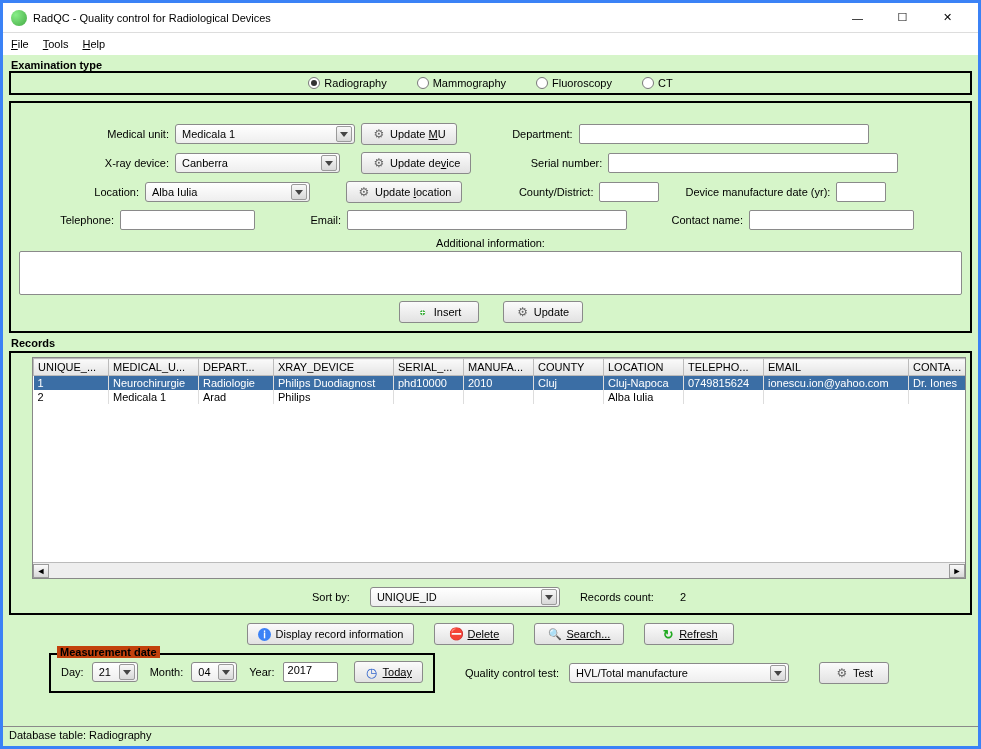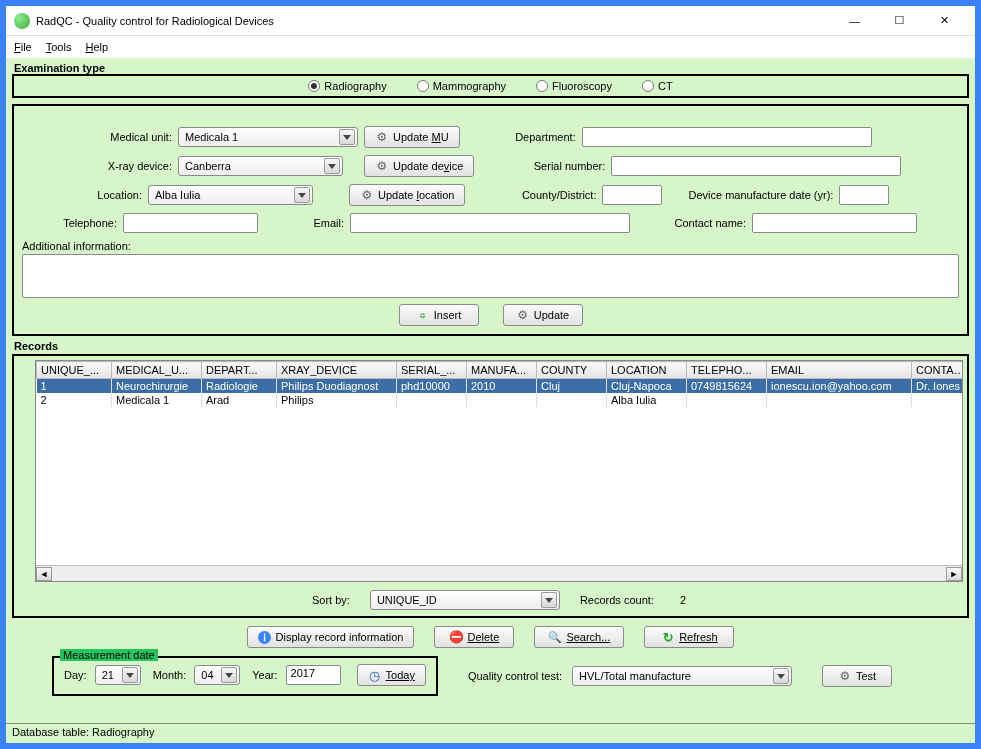--- a/index.html
+++ b/index.html
@@ -1,17 +1,17 @@
 <!DOCTYPE html>
 <html><head>
 <meta charset="utf-8">
 <style>
 * { box-sizing: border-box; font-family: Tahoma, Arial, sans-serif; font-size: 11px; }
 body { margin: 0; background: #f0f0f0; }
-.window { width: 981px; height: 749px; background: #fff; border: 6px solid #3b82f6; display: flex; flex-direction: column; }
+.window { width: 981px; height: 749px; background: #fff; border: 3px solid #3b82f6; display: flex; flex-direction: column; }
 .titlebar { height: 30px; display: flex; align-items: center; padding: 0 8px; background: #fff; border-bottom: 1px solid #ddd; }
 .titlebar-icon { width: 16px; height: 16px; border-radius: 50%; background: radial-gradient(circle at 30% 30%, #8e8, #4a4); margin-right: 6px; }
 .titlebar-text { flex: 1; }
 .win-btns { display: flex; gap: 0; }
 .win-btn { width: 45px; height: 28px; display: flex; align-items: center; justify-content: center; cursor: pointer; }
 .menubar { height: 22px; display: flex; align-items: center; padding: 0 8px; gap: 14px; background: #fff; }
 .menu-item { cursor: pointer; }
 .menu-item .u { text-decoration: underline; }
 .content { flex: 1; background: #d6f5c9; padding: 2px 6px 2px 6px; display: flex; flex-direction: column; overflow: hidden; }
 .group-title { font-weight: bold; margin: 2px 0 0 2px; }
@@ -45,21 +45,21 @@
 .table { width: 100%; border-collapse: collapse; table-layout: fixed; }
 .table th { background: linear-gradient(#fafafa,#e4e4e4); border: 1px solid #bbb; padding: 2px 4px; text-align: left; font-weight: normal; overflow: hidden; white-space: nowrap; text-overflow: ellipsis; }
 .table td { border-right: 1px solid #ddd; padding: 1px 4px; white-space: nowrap; overflow: hidden; text-overflow: ellipsis; }
 .table tr.selected td { background: #3b6ea5; color: #fff; }
 .scroll-h { position: absolute; bottom: 0; left: 0; right: 0; height: 16px; background: #eee; border-top: 1px solid #bbb; display:flex; align-items:center; justify-content:space-between; }
 .scroll-btn { width:16px; height:14px; background:linear-gradient(#fafafa,#d8d8d8); border:1px solid #9a9a9a; display:flex; align-items:center; justify-content:center; font-size:9px; cursor:pointer; }
 .sort-row { display: flex; align-items: center; justify-content: center; gap: 20px; padding: 4px 0 6px 0; }
 .action-row { display: flex; justify-content: center; gap: 20px; margin: 8px 0; }
 .bottom-row { display: flex; align-items: center; gap: 30px; padding: 0 6px 4px 40px; }
 .mdate-box { border: 2px solid #000; padding: 6px 10px 8px 10px; position: relative; }
-.mdate-title { position: absolute; top: -9px; left: 6px; background: #22c55e; padding: 0 3px; font-weight: normal; }
+.mdate-title { position: absolute; top: -9px; left: 6px; background: #c2410c; padding: 0 3px; font-weight: bold; }
 .statusbar { height: 20px; background: #d6f5c9; border-top: 1px solid #8a8a8a; padding: 2px 6px; }
 .tri-down { width:0; height:0; border-left:4px solid transparent; border-right:4px solid transparent; border-top:5px solid #444; }
 </style>
 </head>
 <body>
 
 <div class="window">
   <div class="titlebar">
     <div class="titlebar-icon"></div>
     <div class="titlebar-text">RadQC - Quality control for Radiological Devices</div>
@@ -148,21 +148,21 @@
         <div class="input" style="width:50px"></div>
       </div>
       <div class="form-row">
         <span class="label" style="width:95px">Telephone:</span>
         <div class="input" style="width:135px"></div>
         <span class="label" style="width:80px">Email:</span>
         <div class="input" style="width:280px"></div>
         <span class="label" style="width:110px">Contact name:</span>
         <div class="input" style="width:165px"></div>
       </div>
-      <div style="text-align:left;margin:2px 0">Additional information:</div>
+      <div style="text-align:center;margin:2px 0">Additional information:</div>
       <div class="textarea"></div>
       <div class="center-row">
         <div class="btn" style="width:80px">
             <span class="plus-icon"></span>
             <span>Insert</span>
           </div>
         <div class="btn" style="width:80px">
             <span class="gear-icon"></span>
             <span>Update</span>
           </div>

